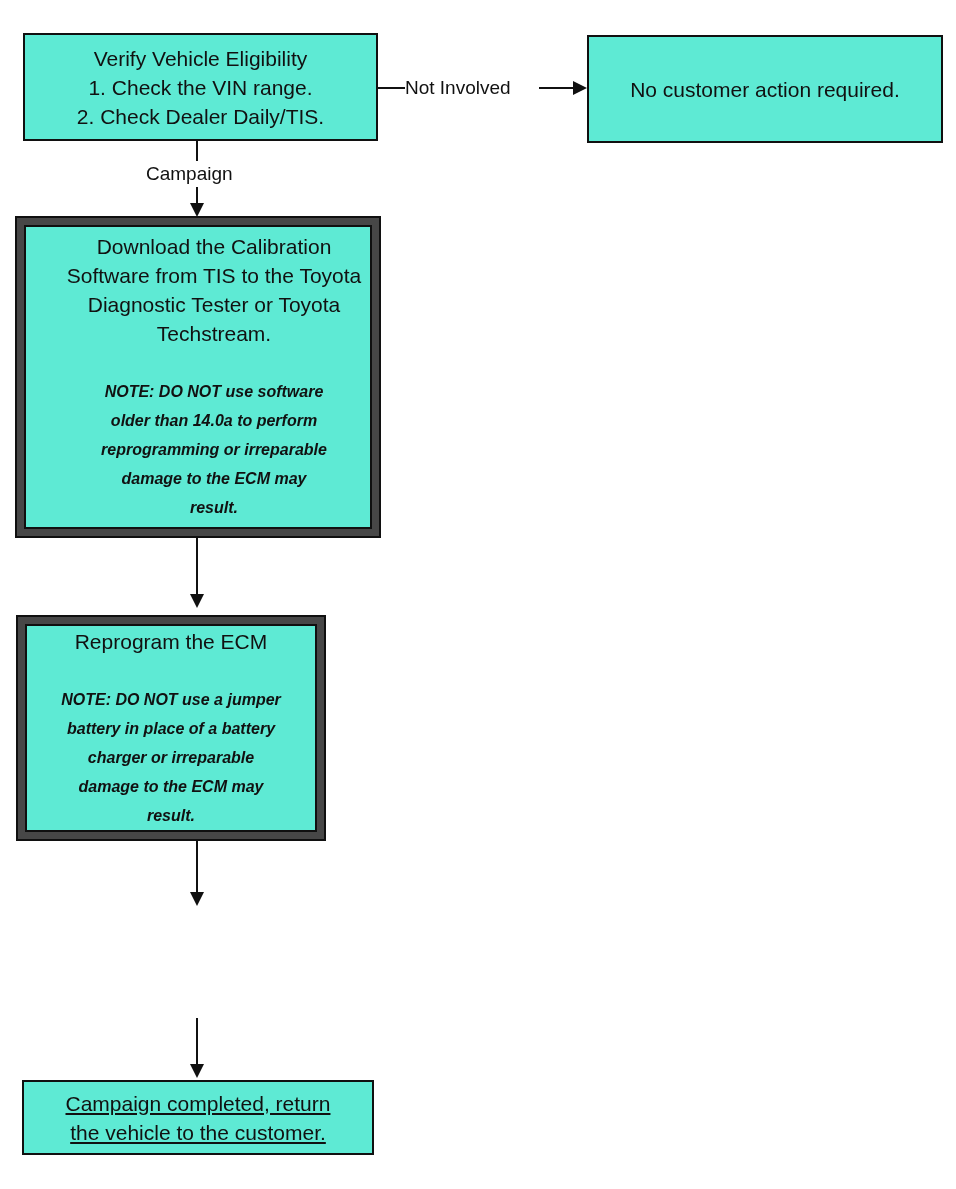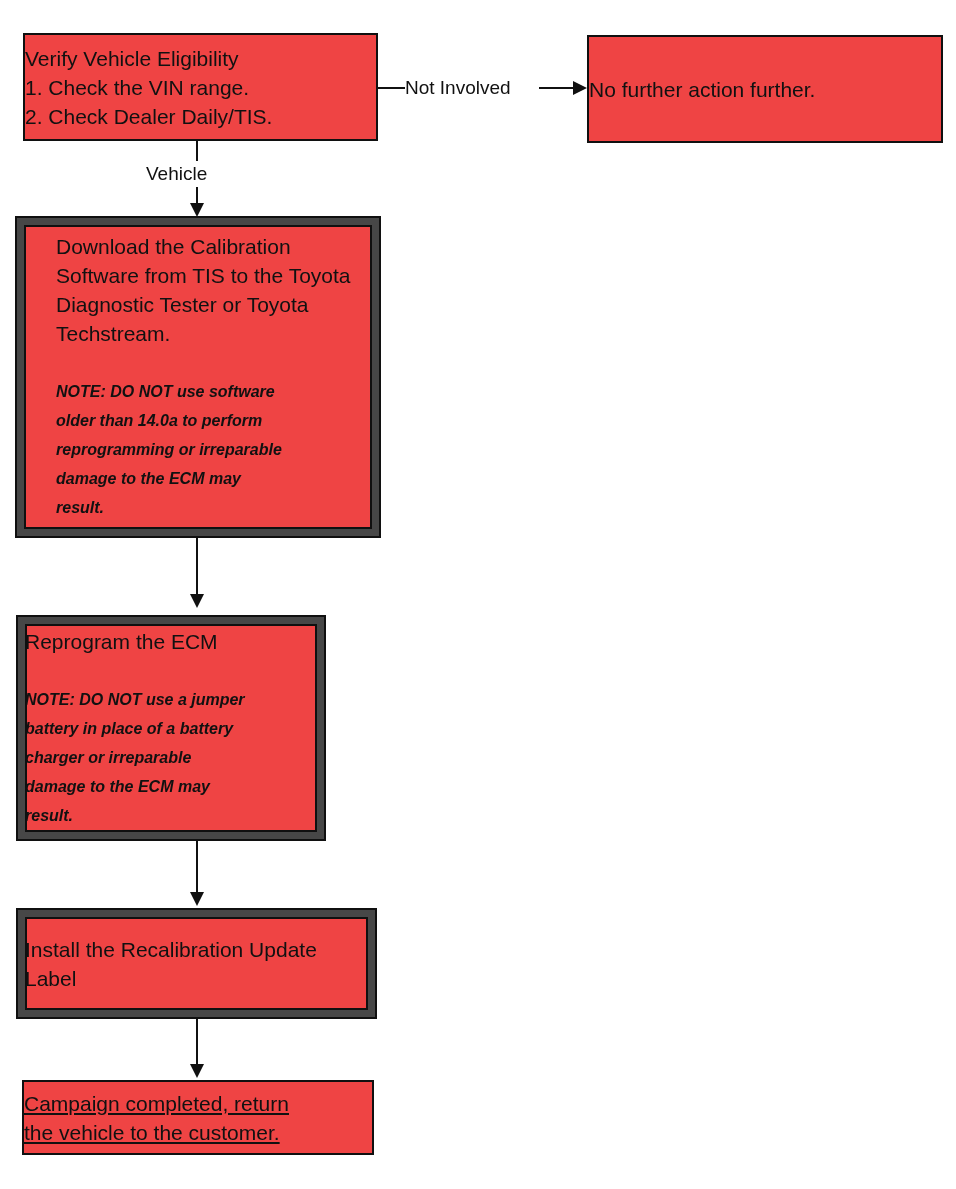--- a/index.html
+++ b/index.html
@@ -12,25 +12,26 @@
     width: 956px;
     height: 1189px;
     background: #ffffff;
     font-family: "Liberation Sans", sans-serif;
     color: #111111;
     overflow: hidden;
   }
   .box {
     position: absolute;
     box-sizing: border-box;
-    background: #ef4444;
+    background: #5eead4;
     display: flex;
     flex-direction: column;
     align-items: center;
     justify-content: center;
+    text-align: center;
   }
   .box.thin {
     border: 2px solid #101010;
   }
   .box.thick {
     border: 7px solid #474747;
     outline: 2px solid #101010;
     box-shadow: inset 0 0 0 2px #101010;
   }
   .txt {
@@ -92,26 +93,26 @@
     <div class="txt">Verify Vehicle Eligibility
 1. Check the VIN range.
 2. Check Dealer Daily/TIS.</div>
   </div>
 
   <div class="hline" style="left:378px; top:87px; width:196px;"></div>
   <div class="rhead" style="left:573px; top:81px;"></div>
   <div class="edge-label" style="left:405px; top:75px; width:134px;">Not Involved</div>
 
   <div class="box thin" style="left:587px; top:35px; width:356px; height:108px;">
-    <div class="txt">No further action further.</div>
+    <div class="txt">No customer action required.</div>
   </div>
 
   <div class="vline" style="left:196px; top:141px; height:63px;"></div>
   <div class="vhead" style="left:190px; top:203px;"></div>
-  <div class="edge-label" style="left:146px; top:161px; width:102px;">Vehicle</div>
+  <div class="edge-label" style="left:146px; top:161px; width:102px;">Campaign</div>
 
   <div class="box thick" style="left:17px; top:218px; width:362px; height:318px;padding-left:32px;">
     <div class="txt">Download the Calibration
 Software from TIS to the Toyota
 Diagnostic Tester or Toyota
 Techstream.</div>
     <div class="note">NOTE: DO NOT use software
 older than 14.0a to perform
 reprogramming or irreparable
 damage to the ECM may
@@ -126,24 +127,20 @@
     <div class="note">NOTE: DO NOT use a jumper
 battery in place of a battery
 charger or irreparable
 damage to the ECM may
 result.</div>
   </div>
 
   <div class="vline" style="left:196px; top:840px; height:53px;"></div>
   <div class="vhead" style="left:190px; top:892px;"></div>
 
-  <div class="box thick" style="left:18px; top:910px; width:357px; height:107px;">
-    <div class="txt">Install the Recalibration Update
-Label</div>
-  </div>
 
   <div class="vline" style="left:196px; top:1018px; height:47px;"></div>
   <div class="vhead" style="left:190px; top:1064px;"></div>
 
   <div class="box thin" style="left:22px; top:1080px; width:352px; height:75px;text-decoration:underline;">
     <div class="txt">Campaign completed, return
 the vehicle to the customer.</div>
   </div>
 
 </div>

